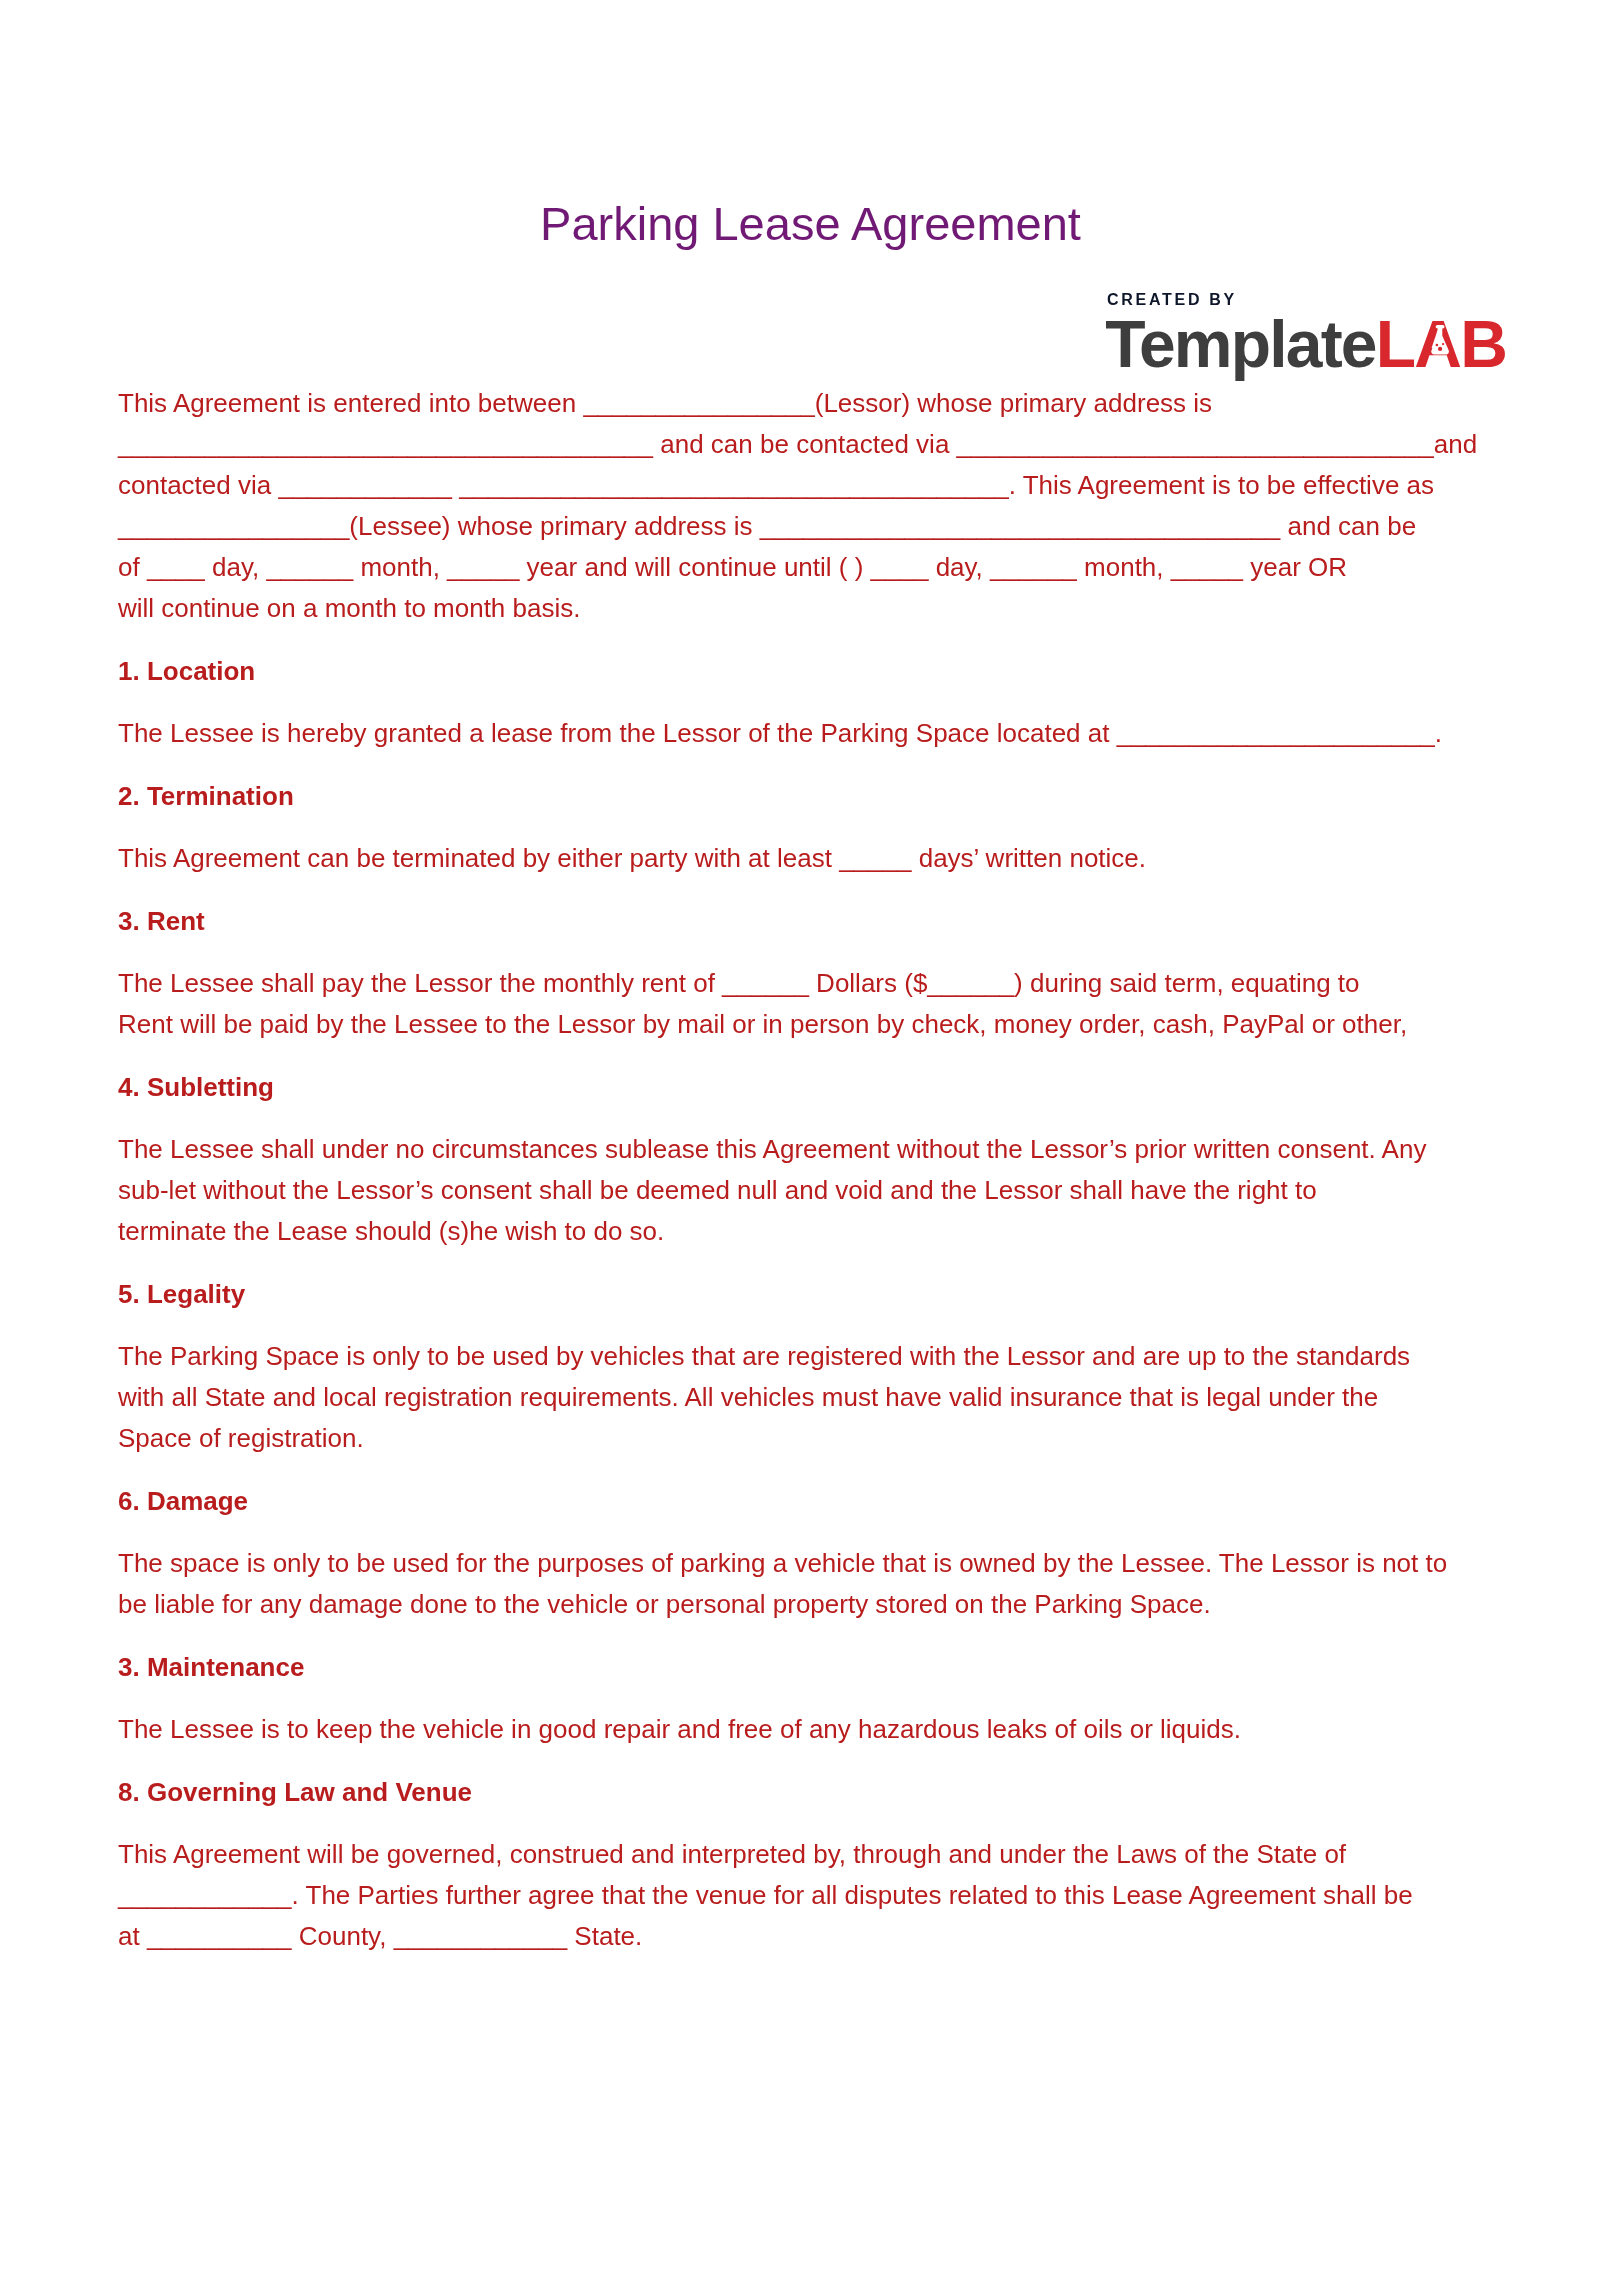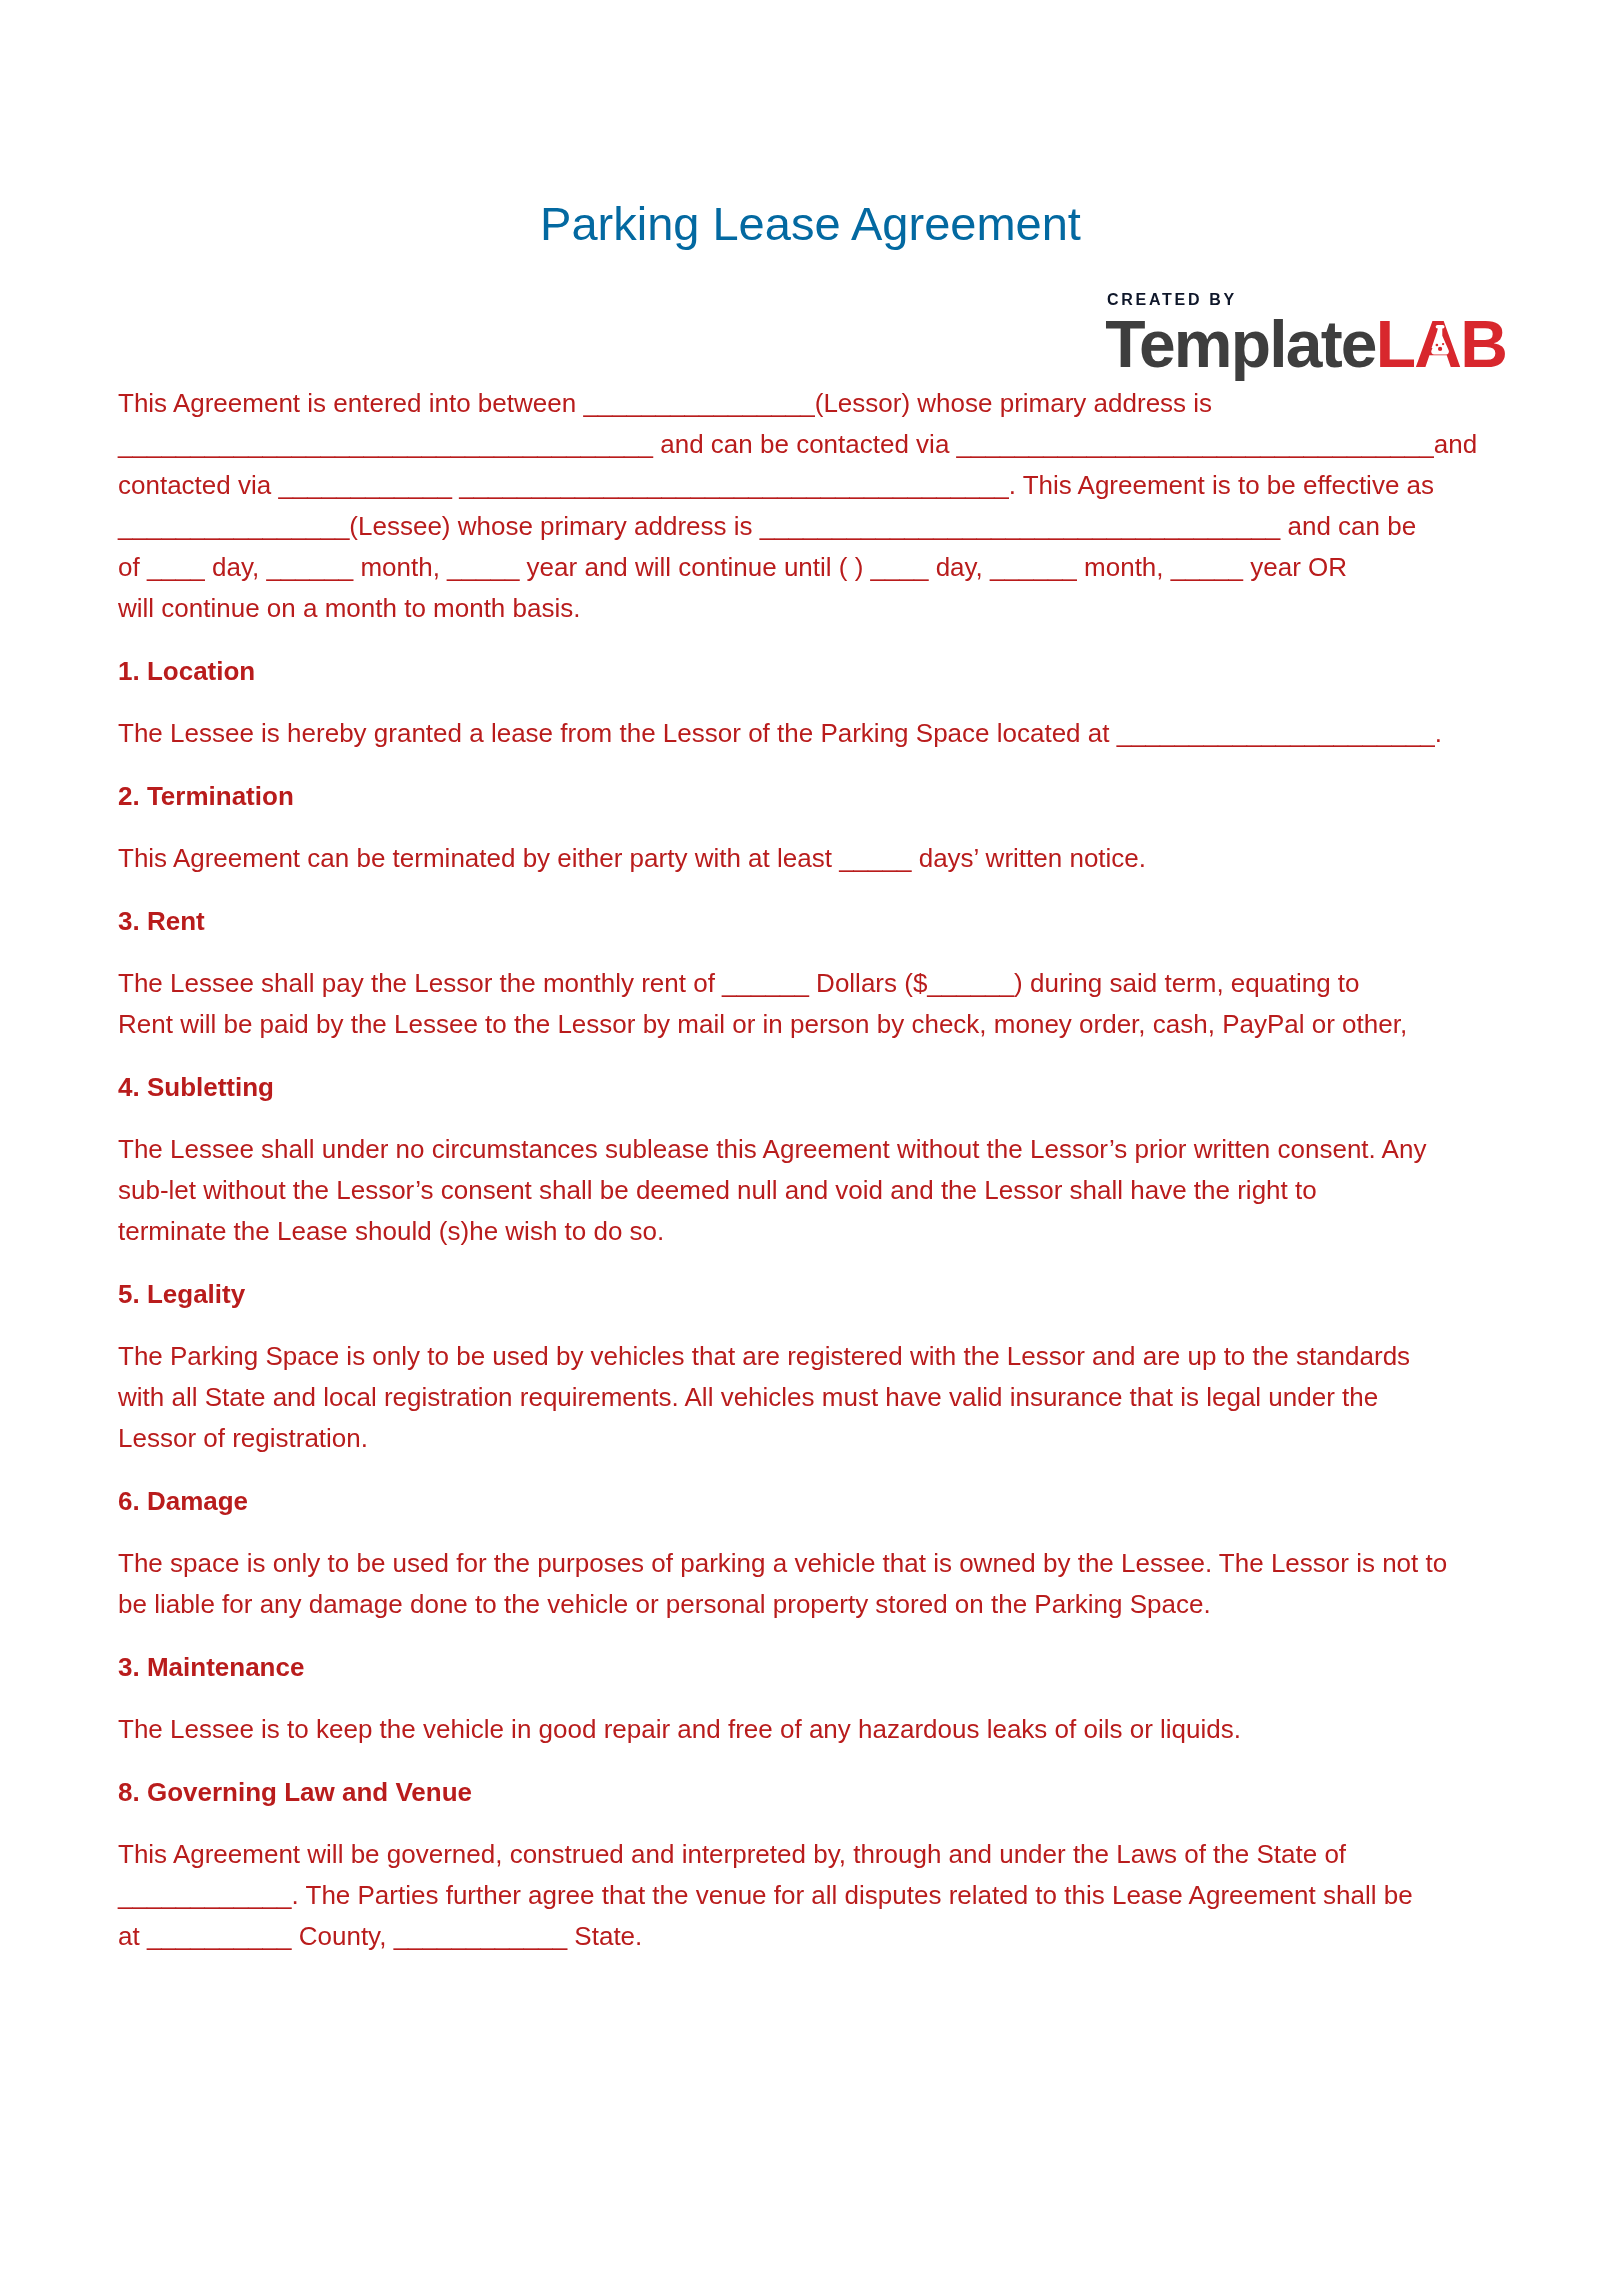--- a/index.html
+++ b/index.html
@@ -32,21 +32,21 @@
     position: absolute; left: 50%; top: 14.3px;
     transform: translateX(-54%);
     pointer-events: none;
   }
 
   
   .doc-title {
     margin-top: 190px;
     text-align: center;
     font-size: 47px; font-weight: 400;
-    color: #0369a1; line-height: 68px;
+    color: #701a75; line-height: 68px;
   }
 
   
   .content { padding: 0 115px 0 118px; }
   .intro { margin-top: 125px; }
   .para { margin-top: 21.5px; }
   .line {
     font-size: 26px; line-height: 41px;
     white-space: nowrap; color: #b91c1c;
   }
@@ -113,21 +113,21 @@
       <div class="line">sub-let without the Lessor’s consent shall be deemed null and void and the Lessor shall have the right to</div>
       <div class="line">terminate the Lease should (s)he wish to do so.</div>
     </div>
 
     <div class="para heading">
       <div class="line">5. Legality</div>
     </div>
     <div class="para">
       <div class="line">The Parking Space is only to be used by vehicles that are registered with the Lessor and are up to the standards</div>
       <div class="line">with all State and local registration requirements. All vehicles must have valid insurance that is legal under the</div>
-      <div class="line">Lessor of registration.</div>
+      <div class="line">Space of registration.</div>
     </div>
 
     <div class="para heading">
       <div class="line">6. Damage</div>
     </div>
     <div class="para">
       <div class="line">The space is only to be used for the purposes of parking a vehicle that is owned by the Lessee. The Lessor is not to</div>
       <div class="line">be liable for any damage done to the vehicle or personal property stored on the Parking Space.</div>
     </div>
 

